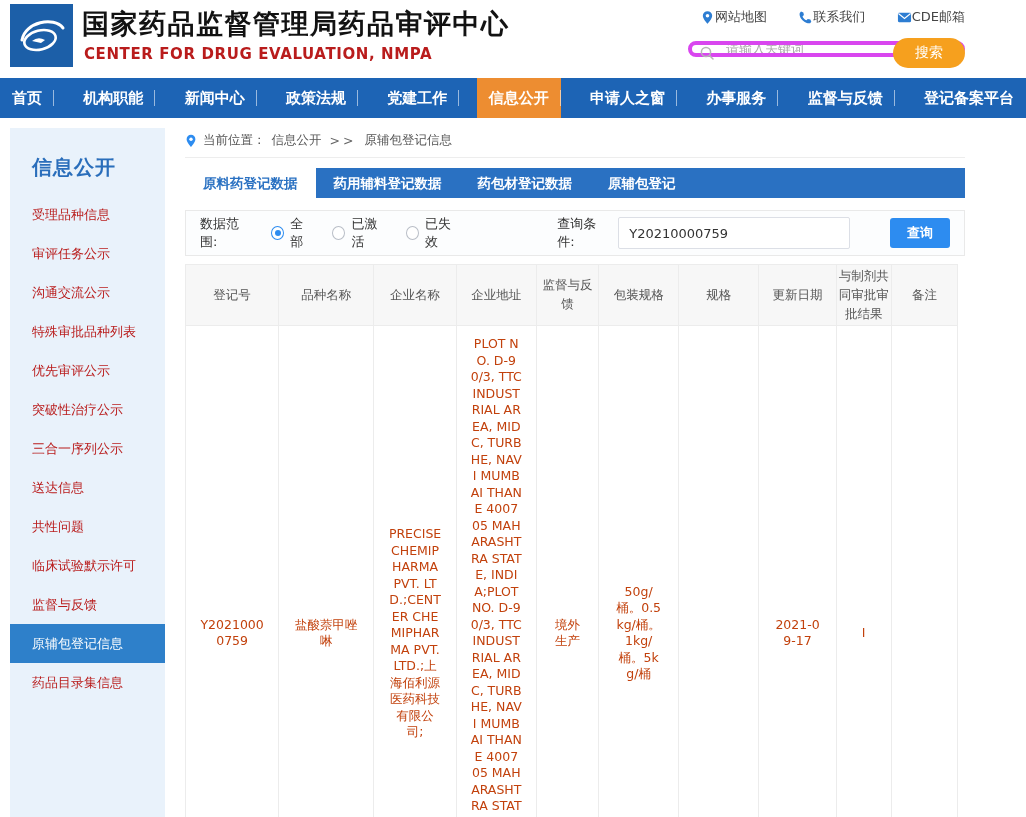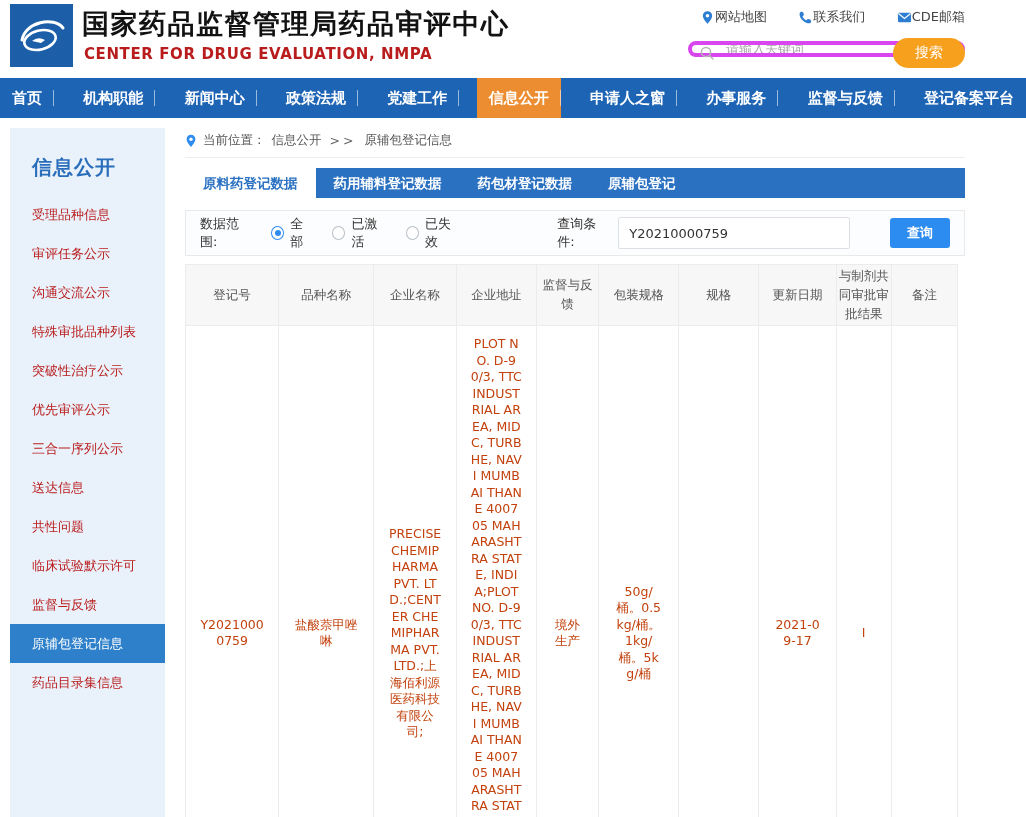--- a/index.html
+++ b/index.html
@@ -133,22 +133,22 @@
     <div class="nav-item">监督与反馈</div>
     <div class="nav-item">登记备案平台</div>
   </div>
 
   <div class="sidebar">
     <div class="sidebar-title">信息公开</div>
     <div class="side-item">受理品种信息</div>
     <div class="side-item">审评任务公示</div>
     <div class="side-item">沟通交流公示</div>
     <div class="side-item">特殊审批品种列表</div>
+    <div class="side-item">优先审评公示</div>
     <div class="side-item">突破性治疗公示</div>
-    <div class="side-item">优先审评公示</div>
     <div class="side-item">三合一序列公示</div>
     <div class="side-item">送达信息</div>
     <div class="side-item">共性问题</div>
     <div class="side-item">临床试验默示许可</div>
     <div class="side-item">监督与反馈</div>
     <div class="side-item active">原辅包登记信息</div>
     <div class="side-item">药品目录集信息</div>
   </div>
 
   <div class="content">

